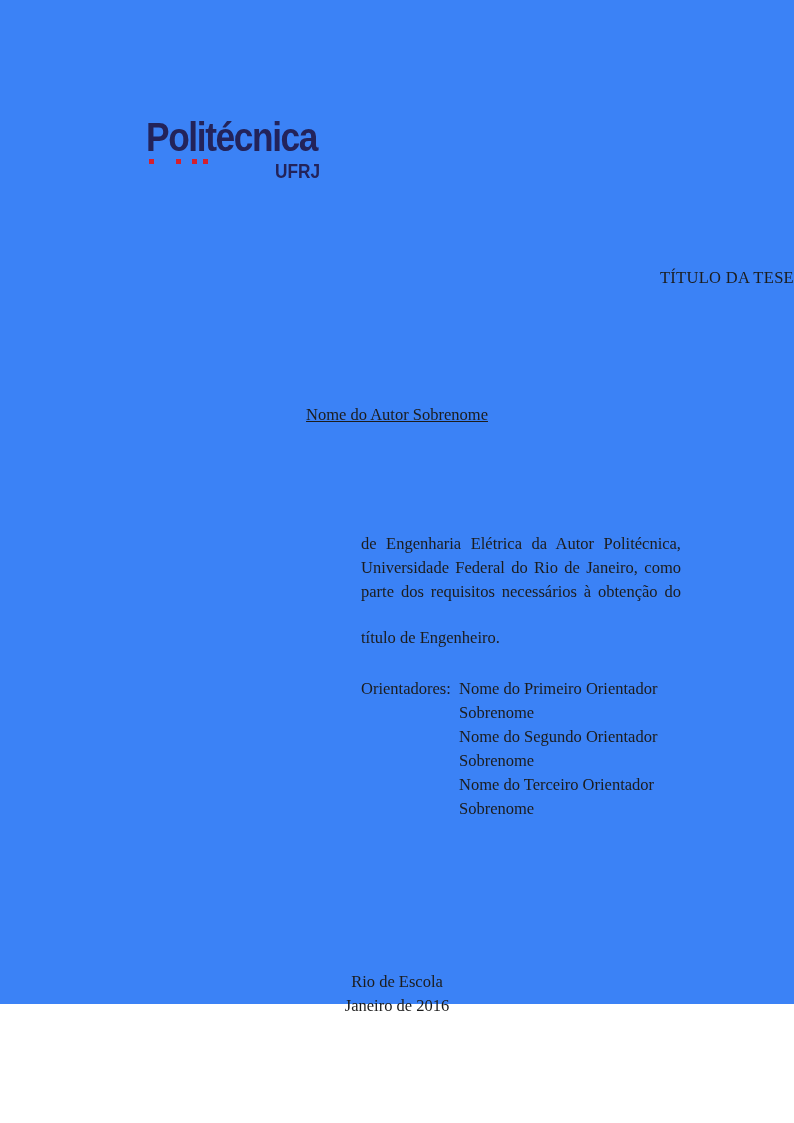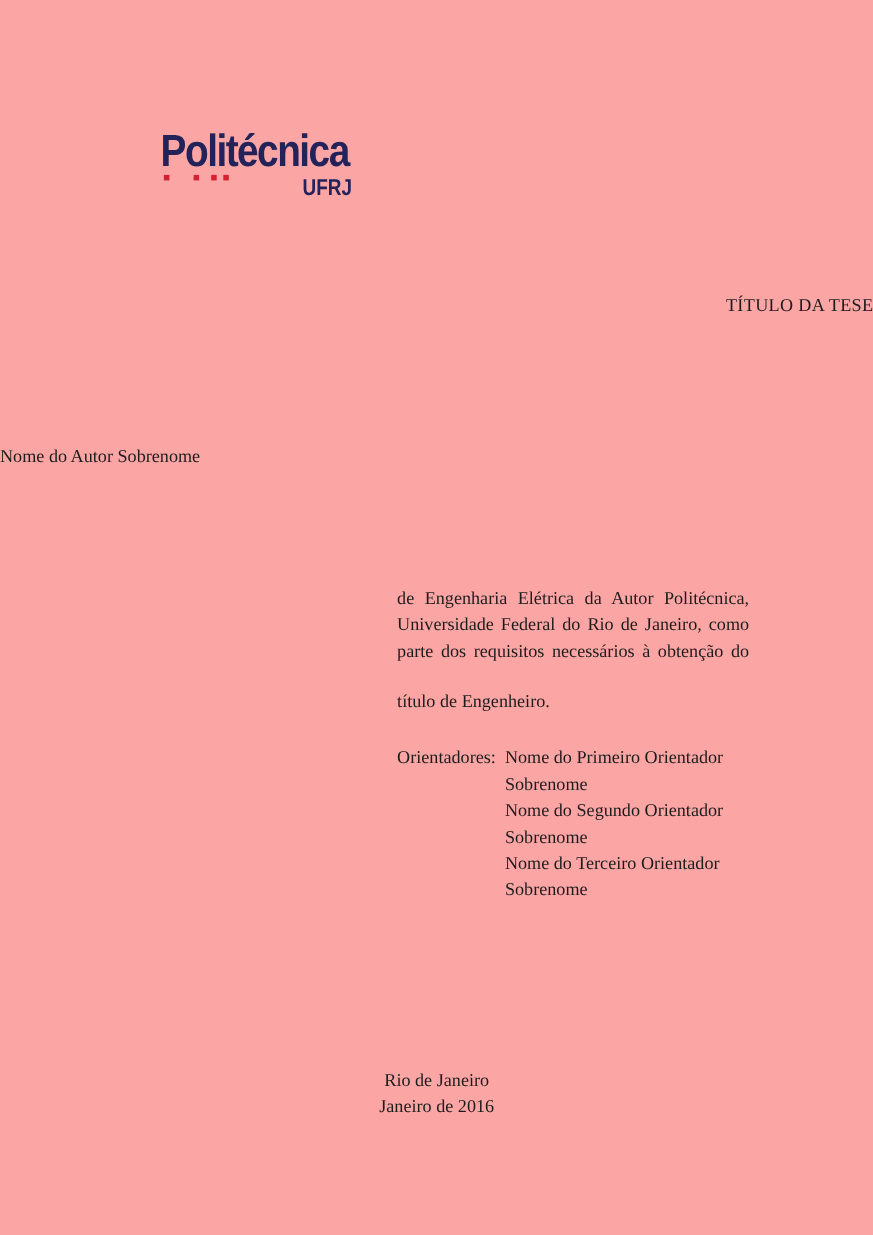--- a/index.html
+++ b/index.html
@@ -11,22 +11,22 @@
       width: 794px;
       height: 1123px;
       position: relative;
       overflow: hidden;
       font-family: "DejaVu Serif", "Liberation Serif", serif;
       color: #1a1a1a;
     }
     .page {
       position: absolute;
       left: 0; top: 0;
-      width: 794px; height: 1123px;
-      background: #fca5a5;
+      width: 794px; height: 1004px;
+      background: #3b82f6;
     }
     .serif {
       font-family: "Liberation Serif", "DejaVu Serif", serif;
       font-size: 16.5px;
       color: #1c1c1c;
     }
     
     .logo {
       position: absolute;
       left: 146px;
@@ -83,20 +83,22 @@
       width: 794px;
       text-align: right;
       font-size: 16.5px;
       letter-spacing: 0.3px;
     }
     .author {
       position: absolute;
       top: 405px;
       left: 0;
       width: 794px;
+      text-align: center;
+      text-decoration: underline;
     }
     .abstract {
       position: absolute;
       left: 361px;
       top: 532px;
       width: 320px;
       line-height: 24px;
       text-align: justify;
       text-align-last: left;
     }
@@ -175,17 +177,17 @@
       <div>Nome do Primeiro Orientador</div>
       <div>Sobrenome</div>
       <div>Nome do Segundo Orientador</div>
       <div>Sobrenome</div>
       <div>Nome do Terceiro Orientador</div>
       <div>Sobrenome</div>
     </div>
   </div>
 
   <div class="place serif">
-    <div>Rio de Janeiro</div>
+    <div>Rio de Escola</div>
     <div>Janeiro de 2016</div>
   </div>
 
 </div>
 
 </body></html>

